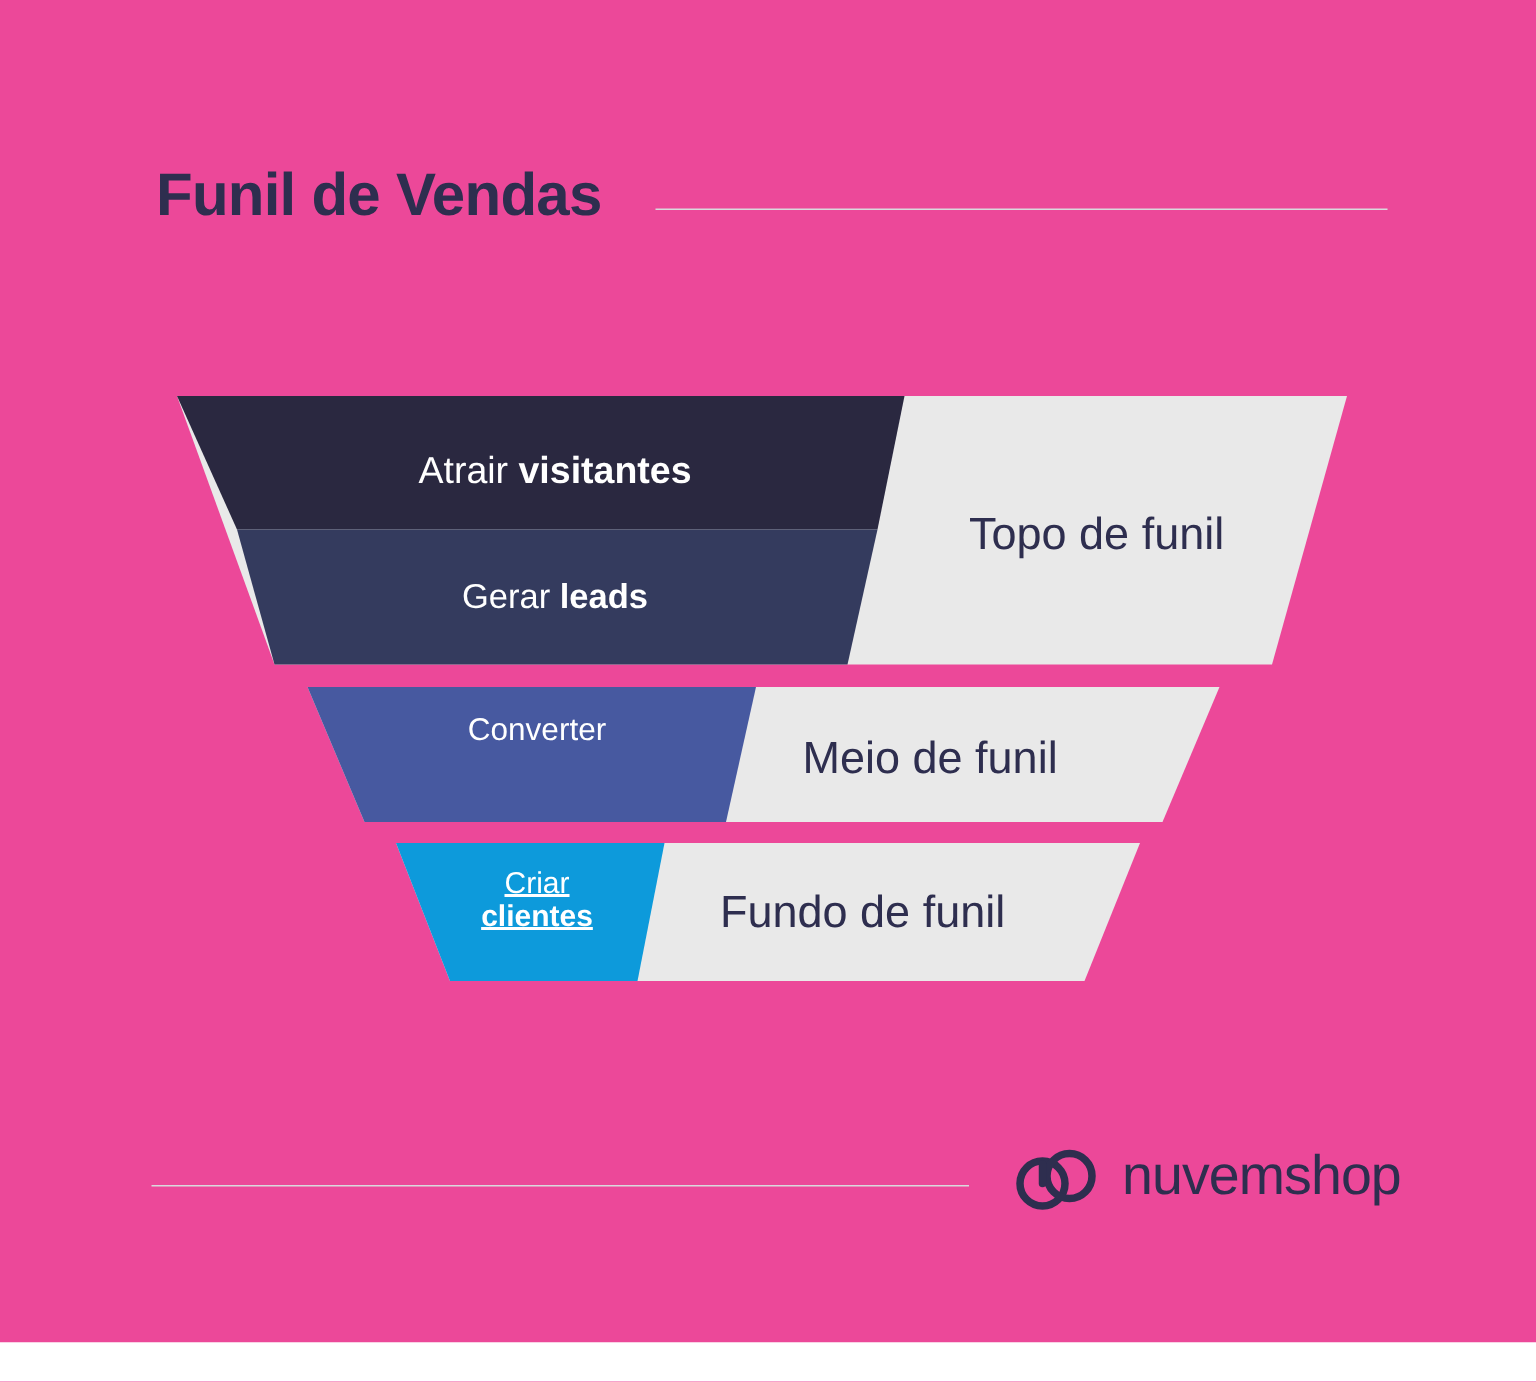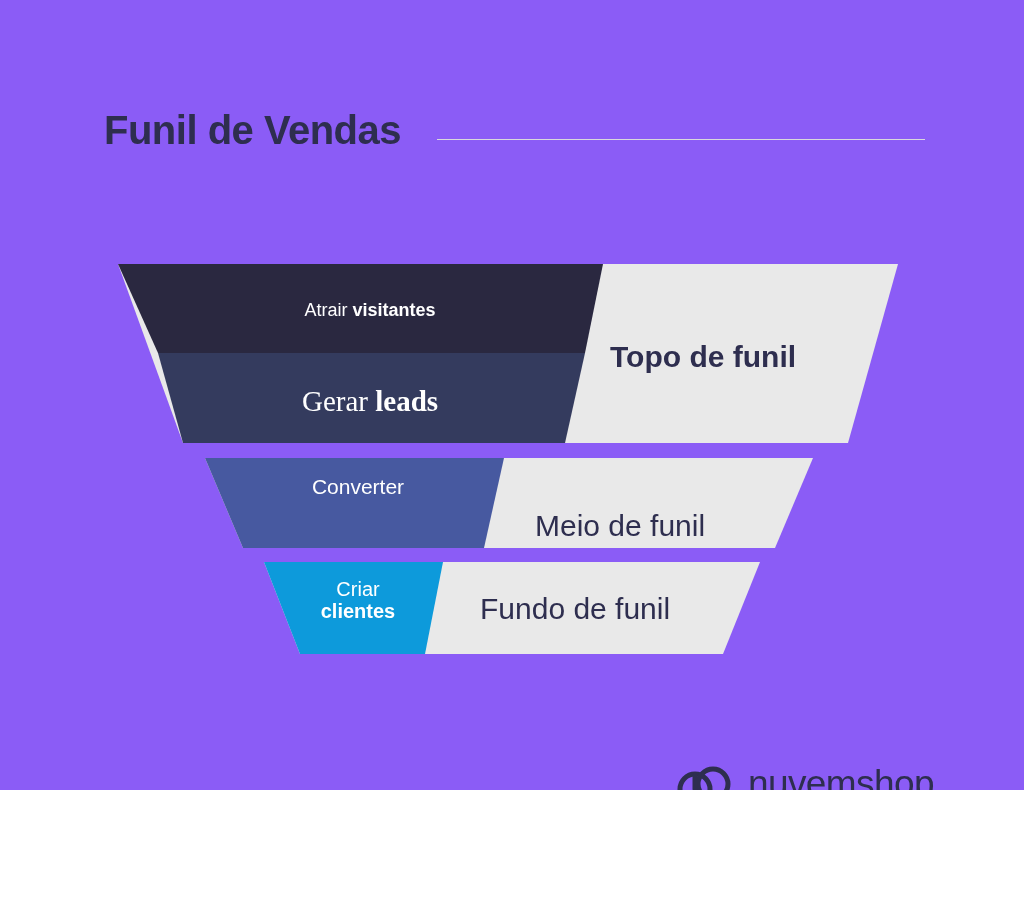--- a/index.html
+++ b/index.html
@@ -8,22 +8,22 @@
     padding: 0;
     background: #ffffff;
   }
   body {
     font-family: "Liberation Sans", sans-serif;
   }
 
   #canvas {
     position: relative;
     width: 1024px;
-    height: 790px;
-    background: #8b5cf6;
+    height: 895px;
+    background: #ec4899;
     overflow: hidden;
   }
 
   
   .page-title {
     position: absolute;
     left: 104px;
     top: 108px;
     font-size: 40px;
     font-weight: bold;
@@ -60,22 +60,22 @@
   .funnel-label {
     position: absolute;
     color: #ffffff;
     text-align: center;
     line-height: 1.12;
     white-space: nowrap;
   }
   .funnel-label .lite { font-weight: normal; }
   .funnel-label .bold { font-weight: bold; }
 
-  .fl-1 { font-size: 18px; }
-  .fl-2 { font-size: 29px; font-family: Liberation Serif, serif; }
+  .fl-1 { font-size: 25px; }
+  .fl-2 { font-size: 23px; }
   .fl-3 { font-size: 21px; text-align: center; }
   .fl-4 { font-size: 20px; }
 
   
   .footer-rule {
     position: absolute;
     left: 101px;
     top: 790px;
     width: 545px;
     height: 1px;
@@ -122,27 +122,27 @@
   </div>
 
   <div class="funnel-label fl-2" style="left:275px; top:385px; width:190px;">
     <span class="lite">Gerar </span><span class="bold">leads</span>
   </div>
 
   <div class="funnel-label fl-3" style="left:257px; top:475px; width:202px;">
     <div class="lite">Converter</div>
   </div>
 
-  <div class="funnel-label fl-4" style="left:298px; top:578px; width:120px;">
+  <div class="funnel-label fl-4" style="left:298px; top:578px; width:120px;text-decoration:underline;">
     <div class="lite">Criar</div>
     <div class="bold">clientes</div>
   </div>
 
-  <div class="band-label" style="left:610px; top:340px;font-weight:bold;">Topo de funil</div>
-  <div class="band-label" style="left:535px; top:509px;text-align:center;">Meio de funil</div>
+  <div class="band-label" style="left:646px; top:340px;">Topo de funil</div>
+  <div class="band-label" style="left:535px; top:489px;text-align:center;">Meio de funil</div>
   <div class="band-label" style="left:480px; top:592px;">Fundo de funil</div>
 
   <div class="footer-rule"></div>
 
   <div class="brand">
     <svg width="58" height="44" viewBox="0 0 58 44" xmlns="http://www.w3.org/2000/svg">
       <circle cx="19" cy="24" r="15" fill="none" stroke="#2e2e4f" stroke-width="5"></circle>
       <circle cx="37" cy="19" r="15" fill="none" stroke="#2e2e4f" stroke-width="5"></circle>
       <path d="M19 24 L19 11" fill="none" stroke="#2e2e4f" stroke-width="5" stroke-linecap="round"></path>
     </svg>

